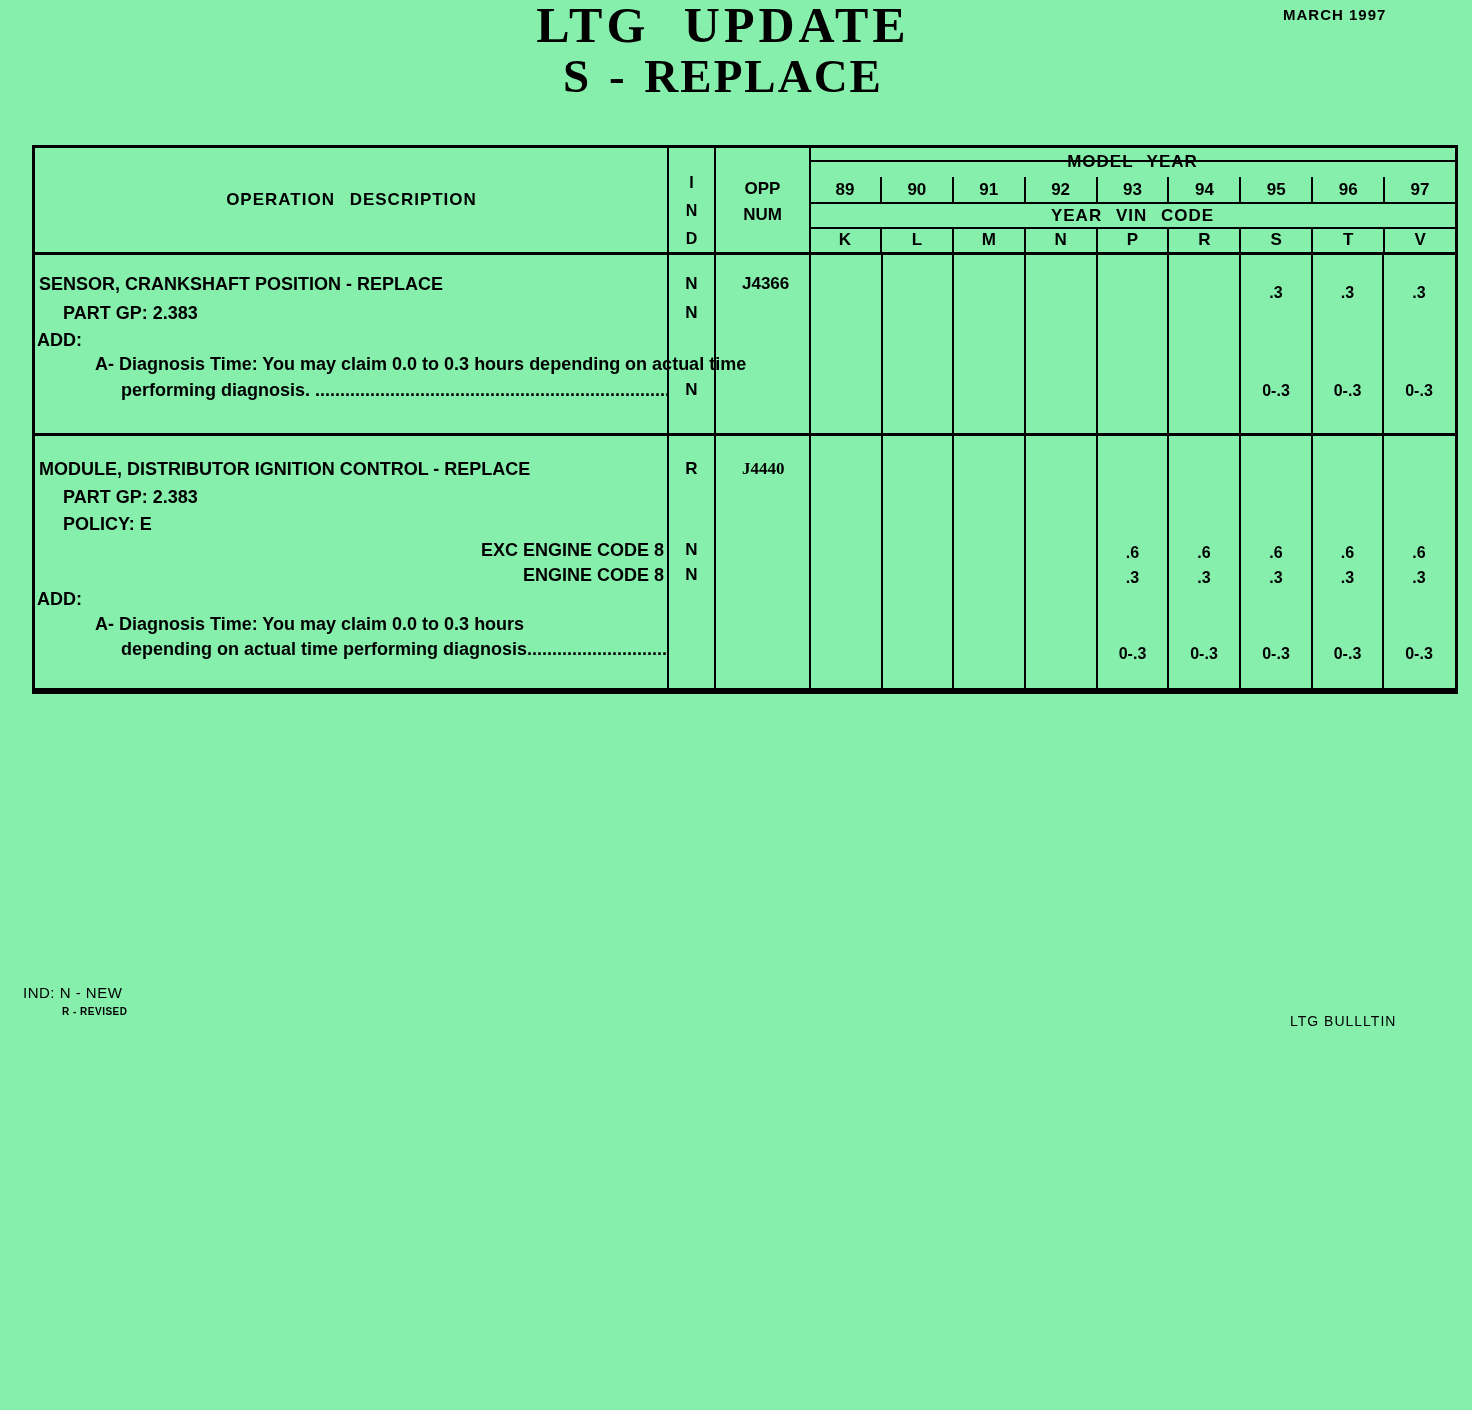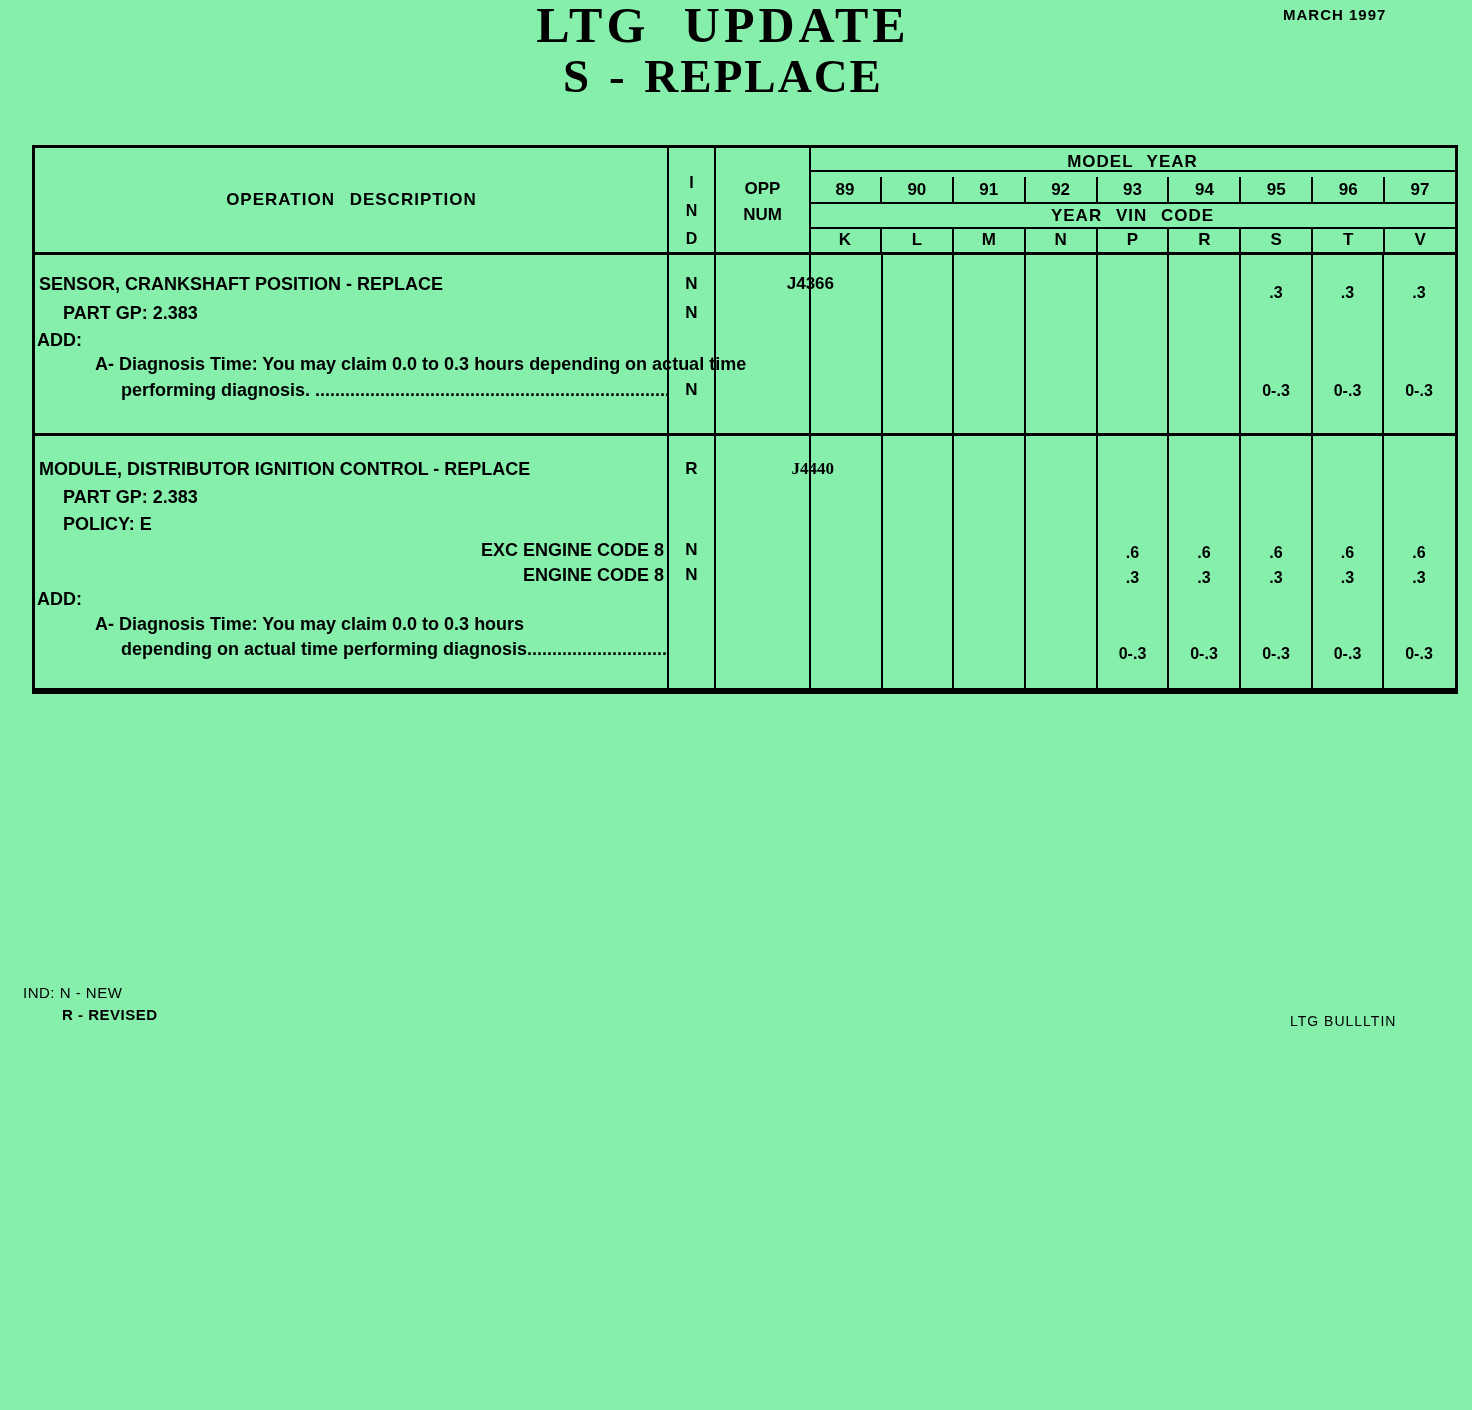--- a/index.html
+++ b/index.html
@@ -36,48 +36,48 @@
   .hdr-cells .yc{flex:1;border-left:2px solid #000;text-align:center;
     font-weight:700;font-size:17px;}
   .hdr-cells .yc:first-child{border-left:none;}
 
   
   .tline{position:absolute;font-weight:700;font-size:18px;white-space:nowrap;z-index:5;}
   .tline.clip{overflow:hidden;width:547px;}
   .tline.rt{left:0;width:629px;text-align:right;}
   .indv{position:absolute;left:633px;width:47px;text-align:center;
     font-weight:700;font-size:17px;z-index:5;}
-  .oppv{position:absolute;left:680px;width:119px;text-align:right;
-    font-weight:700;font-size:17px;z-index:5;}
+  .oppv{position:absolute;left:680px;width:119px;text-align:left;
+    font-weight:700;font-size:17px;z-index:5;padding-left:27px;}
   .val{position:absolute;text-align:center;font-weight:700;font-size:16px;z-index:5;}
 
   
   .legend1{position:absolute;left:23px;top:984px;font-size:15px;font-weight:400;letter-spacing:0.5px;}
-  .legend2{position:absolute;left:62px;top:1006px;font-size:15px;font-weight:700;letter-spacing:0.5px;}
+  .legend2{position:absolute;left:62px;top:1006px;font-size:10px;font-weight:700;letter-spacing:0.5px;}
   .bulletin{position:absolute;left:1290px;top:1013px;font-size:14px;font-weight:400;letter-spacing:1px;}
 </style>
 </head>
 <body>
 
 <div class="page">
 
   <div class="doc-title1">LTG UPDATE</div>
   <div class="doc-title2">S - REPLACE</div>
   <div class="doc-date">MARCH 1997</div>
 
   <div class="tbl">
 
     <div class="hdr-desc">OPERATION DESCRIPTION</div>
     <span class="ind-letter" style="top:26px;">I</span>
     <span class="ind-letter" style="top:54px;">N</span>
     <span class="ind-letter" style="top:82px;">D</span>
     <span class="opp-line" style="top:32px;">OPP</span>
     <span class="opp-line" style="top:58px;">NUM</span>
 
-    <div class="hdr-band" style="top:0;height:24px;line-height:27px;">MODEL YEAR</div>
+    <div class="hdr-band" style="top:0;height:14px;line-height:27px;">MODEL YEAR</div>
     <div class="hdr-cells" style="top:29px;height:27px;line-height:25px;border-bottom:2px solid #000;">
       <div class="yc">89</div>
       <div class="yc">90</div>
       <div class="yc">91</div>
       <div class="yc">92</div>
       <div class="yc">93</div>
       <div class="yc">94</div>
       <div class="yc">95</div>
       <div class="yc">96</div>
       <div class="yc">97</div>

